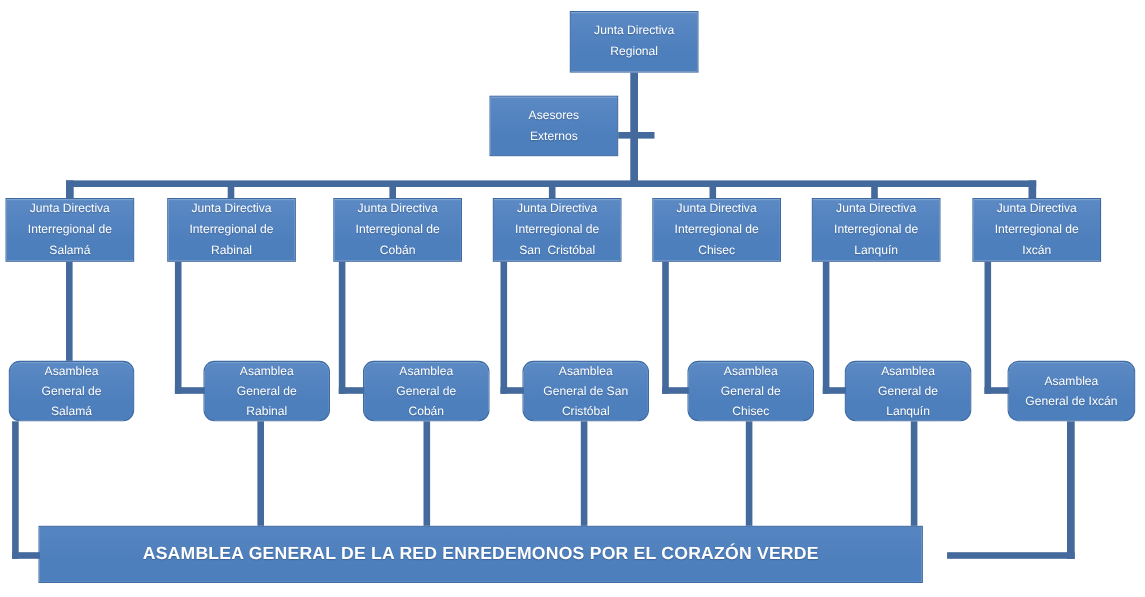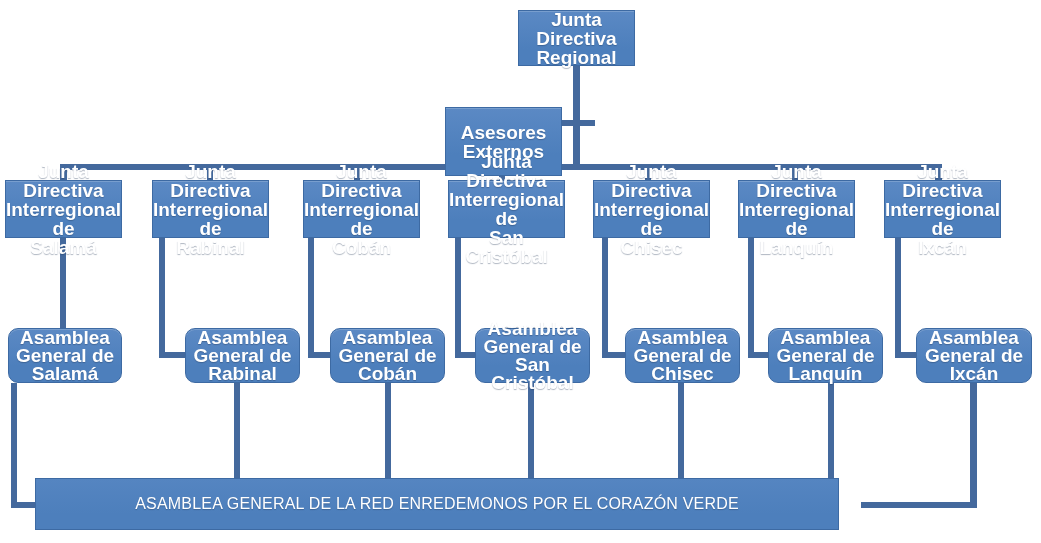--- a/index.html
+++ b/index.html
@@ -19,35 +19,35 @@
     overflow:hidden;
   }
   .ln{position:absolute;background:var(--line);}
   .box{
     position:absolute;
     display:flex;align-items:center;justify-content:center;
     text-align:center;
     background:linear-gradient(180deg,var(--box-fill-light) 0%,var(--box-fill) 70%);
     border:1px solid var(--box-border);
     color:var(--text);
-    font-weight:bold;
-    font-size:19px;line-height:19px;
+    font-weight:normal;
+    font-size:11px;line-height:19px;
     white-space:pre-wrap;
     text-shadow:0 1px 1px rgba(30,50,80,0.35);
     box-sizing:border-box;
     box-shadow:inset 0 1px 0 rgba(255,255,255,0.18);
   }
   .rounded{border-radius:10px;line-height:18px;}
   .bottom-bar{
     position:absolute;
     display:flex;align-items:center;justify-content:center;
     background:linear-gradient(180deg,#5585c1 0%,#4d7fbc 70%);
     border:1px solid var(--box-border);
     color:var(--text);
-    font-weight:normal;font-size:16px;
+    font-weight:bold;font-size:16px;
     letter-spacing:0.2px;
     text-shadow:0 1px 1px rgba(30,50,80,0.35);
     box-sizing:border-box;
     text-align:center;
   }
 </style>
 </head>
 <body>
 
 <div id="stage">
@@ -83,21 +83,21 @@
   <div class="ln" style="left:385px;top:383px;width:6px;height:95px;"></div>
   <div class="ln" style="left:528px;top:383px;width:6px;height:95px;"></div>
   <div class="ln" style="left:678px;top:383px;width:6px;height:95px;"></div>
   <div class="ln" style="left:828px;top:383px;width:6px;height:95px;"></div>
   <div class="ln" style="left:970px;top:383px;width:7px;height:125px;"></div>
   <div class="ln" style="left:861px;top:502px;width:116px;height:6px;"></div>
 
   <div class="box" style="left:518px;top:10px;width:117px;height:56px;">Junta Directiva
 Regional</div>
 
-  <div class="box" style="left:445px;top:107px;width:117px;height:69px;">Asesores
+  <div class="box" style="left:445px;top:87px;width:117px;height:55px;">Asesores
 Externos</div>
 
   <div class="box" style="left:5px;top:180px;width:117px;height:58px;">Junta Directiva
 Interregional de
 Salamá</div>
   <div class="box" style="left:152px;top:180px;width:117px;height:58px;">Junta Directiva
 Interregional de
 Rabinal</div>
   <div class="box" style="left:303px;top:180px;width:117px;height:58px;">Junta Directiva
 Interregional de

